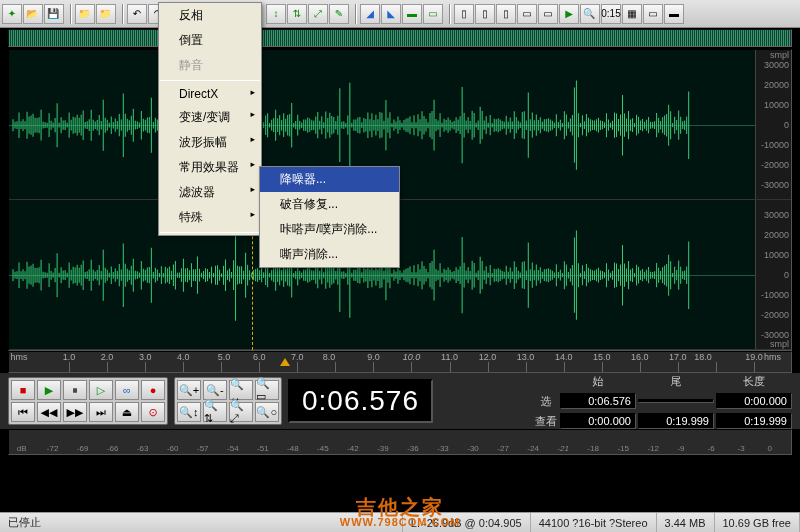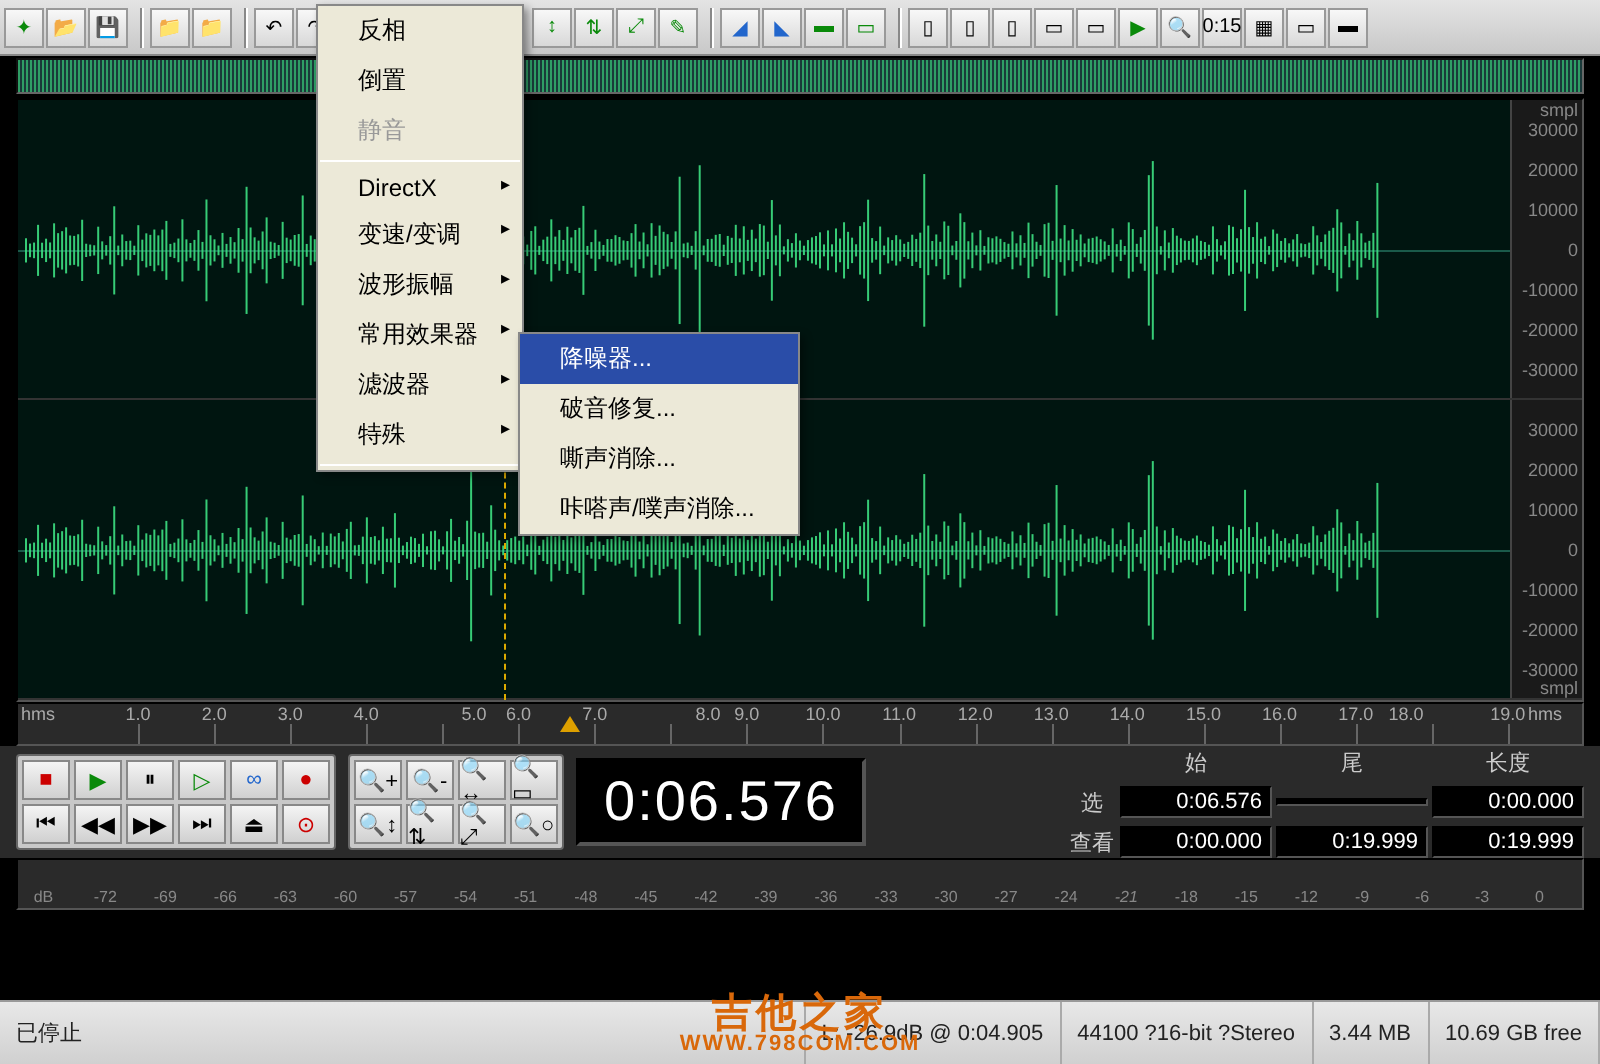--- a/index.html
+++ b/index.html
@@ -40,21 +40,21 @@
 .time-display { flex: 0 0 auto; background: #000; color: #fff; border: 2px inset #555; padding: 4px 12px; font-size: 28px; font-family: "Arial", sans-serif; letter-spacing: 1px; }
 .sel-grid { display: grid; grid-template-columns: 24px 76px 76px 76px; grid-template-rows: 18px 18px 18px; gap: 2px; font-size: 11px; color: #ccc; align-items: center; }
 .sel-hdr { text-align: center; color: #ccc; }
 .sel-val { background: #000; color: #fff; border: 1px inset #555; padding: 1px 4px; font-size: 11px; text-align: right; }
 
 
 .levels { height: 26px; background: #2a2a2a; margin: 0 8px; border: 1px inset #555; position: relative; }
 .level-scale { position: absolute; bottom: 0; left: 0; right: 0; height: 10px; color: #888; font-size: 8px; }
 
 
-.status-bar { position: absolute; bottom: 0; left: 0; right: 0; height: 32px; background: linear-gradient(#e8e8e8, #d0d0d0); border-top: 1px solid #999; display: flex; font-size: 11px; color: #222; }
+.status-bar { position: absolute; bottom: 0; left: 0; right: 0; height: 20px; background: linear-gradient(#e8e8e8, #d0d0d0); border-top: 1px solid #999; display: flex; font-size: 11px; color: #222; }
 .sb-cell { padding: 0 8px; border-right: 1px solid #aaa; height: 100%; display: flex; align-items: center; }
 
 
 .ctx-menu { position: absolute; background: #ece9d8; border: 1px solid #888; box-shadow: 2px 2px 4px rgba(0,0,0,.4); font-size: 12px; min-width: 100px; z-index: 100; }
 .ctx-item { padding: 4px 22px 4px 20px; white-space: nowrap; cursor: pointer; position: relative; }
 .ctx-item.disabled { color: #999; }
 .ctx-item.hover { background: #2a4da8; color: #fff; }
 .ctx-item.sub::after { content: "▸"; position: absolute; right: 6px; font-size: 9px; }
 .ctx-item.hover.sub::after { color: #fff; }
 .ctx-sep { height: 1px; background: #bbb; margin: 2px 1px; border-bottom: 1px solid #fff; }
@@ -845,31 +845,31 @@
   <div class="time-marker" id="tmarker" style="left: 270.5px;"></div>
 <div class="time-tick" style="left: 60.0488px;"></div>
     <div class="time-lbl" style="left: 60.0488px;">1.0</div>
     <div class="time-tick" style="left: 98.0976px;"></div>
     <div class="time-lbl" style="left: 98.0976px;">2.0</div>
     <div class="time-tick" style="left: 136.146px;"></div>
     <div class="time-lbl" style="left: 136.146px;">3.0</div>
     <div class="time-tick" style="left: 174.195px;"></div>
     <div class="time-lbl" style="left: 174.195px;">4.0</div>
     <div class="time-tick" style="left: 212.244px;"></div>
-    <div class="time-lbl" style="left: 228px;">5.0</div>
+    <div class="time-lbl" style="left: 215px;">5.0</div>
     <div class="time-tick" style="left: 250.293px;"></div>
     <div class="time-lbl" style="left: 250.293px;">6.0</div>
     <div class="time-tick" style="left: 288.341px;"></div>
     <div class="time-lbl" style="left: 288.341px;">7.0</div>
     <div class="time-tick" style="left: 326.39px;"></div>
-    <div class="time-lbl" style="left: 345px;">8.0</div>
+    <div class="time-lbl" style="left: 320px;">8.0</div>
     <div class="time-tick" style="left: 364.439px;"></div>
     <div class="time-lbl" style="left: 364.439px;">9.0</div>
     <div class="time-tick" style="left: 402.488px;"></div>
-    <div class="time-lbl" style="left: 402.488px;">10.0</div>
+    <div class="time-lbl" style="left: 402.488px; font-style: italic;">10.0</div>
     <div class="time-tick" style="left: 440.537px;"></div>
     <div class="time-lbl" style="left: 440.537px;">11.0</div>
     <div class="time-tick" style="left: 478.585px;"></div>
     <div class="time-lbl" style="left: 478.585px;">12.0</div>
     <div class="time-tick" style="left: 516.634px;"></div>
     <div class="time-lbl" style="left: 516.634px; margin-top: 44px;">13.0</div>
     <div class="time-tick" style="left: 554.683px;"></div>
     <div class="time-lbl" style="left: 554.683px; margin-top: 16px;">14.0</div>
     <div class="time-tick" style="left: 592.732px;"></div>
     <div class="time-lbl" style="left: 592.732px;">15.0</div>
@@ -982,20 +982,20 @@
     <div class="ctx-item sub">变速/变调</div>
     <div class="ctx-item sub">波形振幅</div>
     <div class="ctx-item sub">常用效果器</div>
     <div class="ctx-item sub">滤波器</div>
     <div class="ctx-item sub">特殊</div>
     <div class="ctx-sep"></div>
   </div>
 <div class="ctx-menu" style="left:259px; top:166px;" id="menu2">
     <div class="ctx-item hover">降噪器...</div>
     <div class="ctx-item">破音修复...</div>
+    <div class="ctx-item">咔嗒声/噗声消除...</div>
     <div class="ctx-item">嘶声消除...</div>
-    <div class="ctx-item">咔嗒声/噗声消除...</div>
   </div>
 
 <div class="watermark">
   <span>吉他之家</span>
   <span class="sub">WWW.798COM.COM</span>
 </div>
 
 </body></html>

